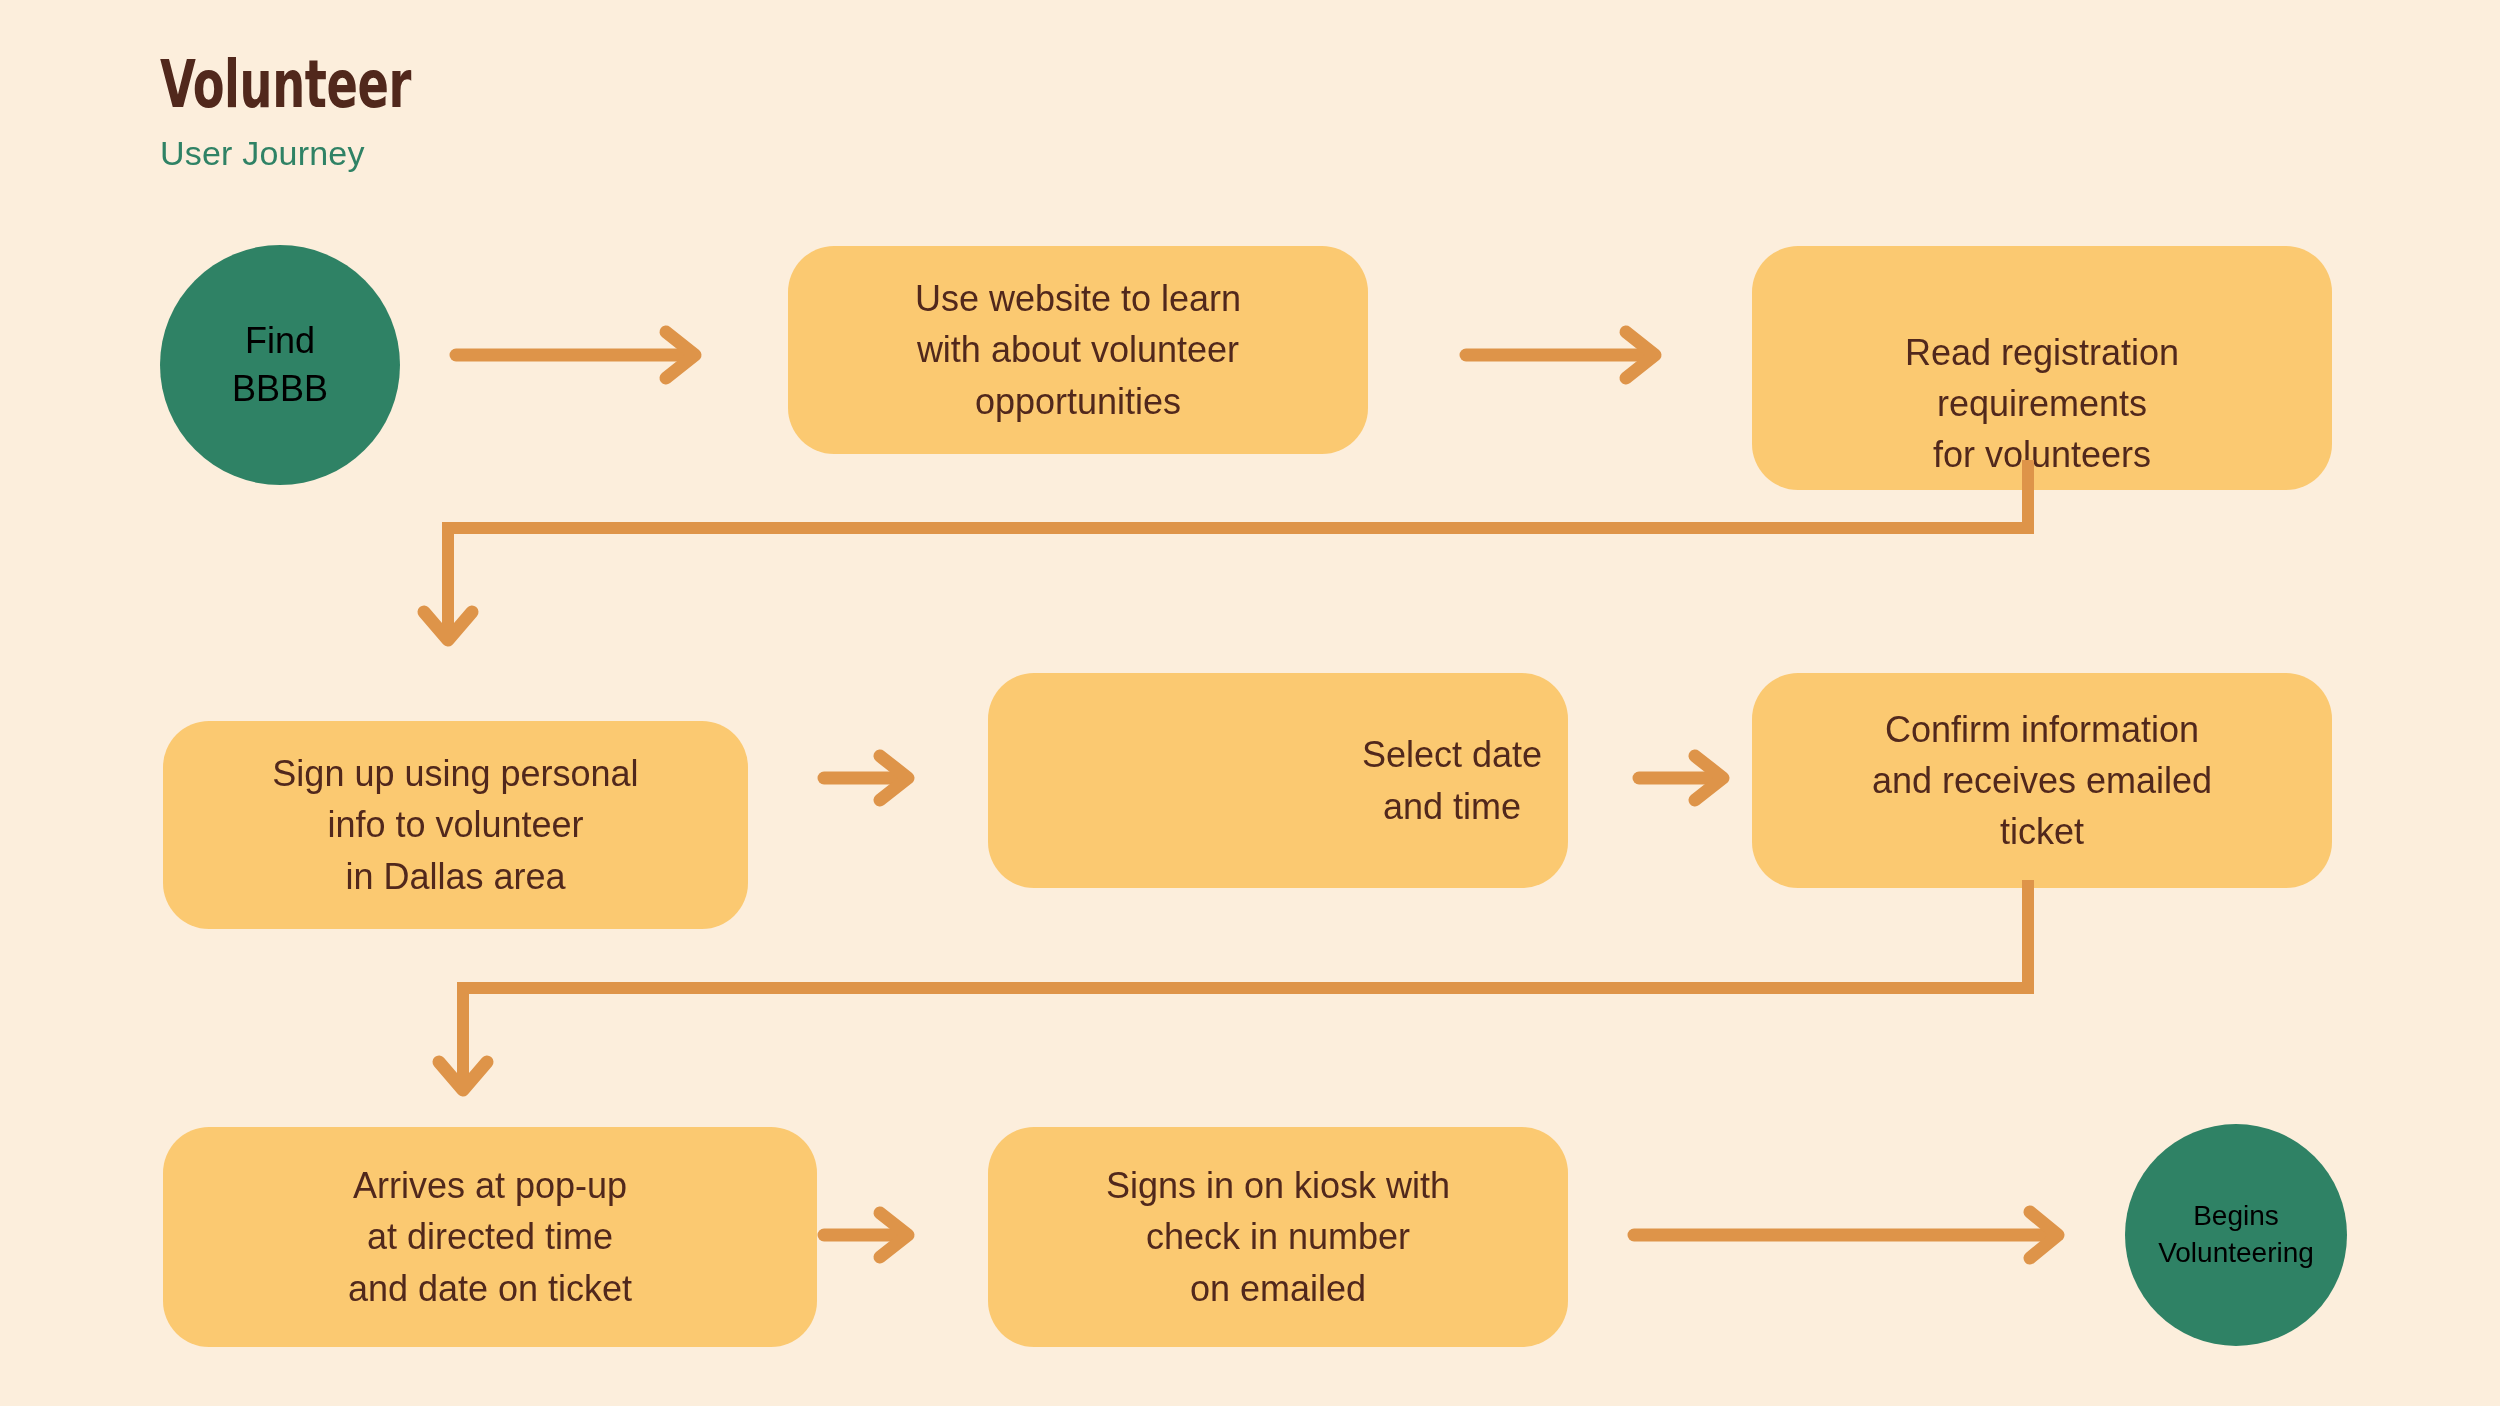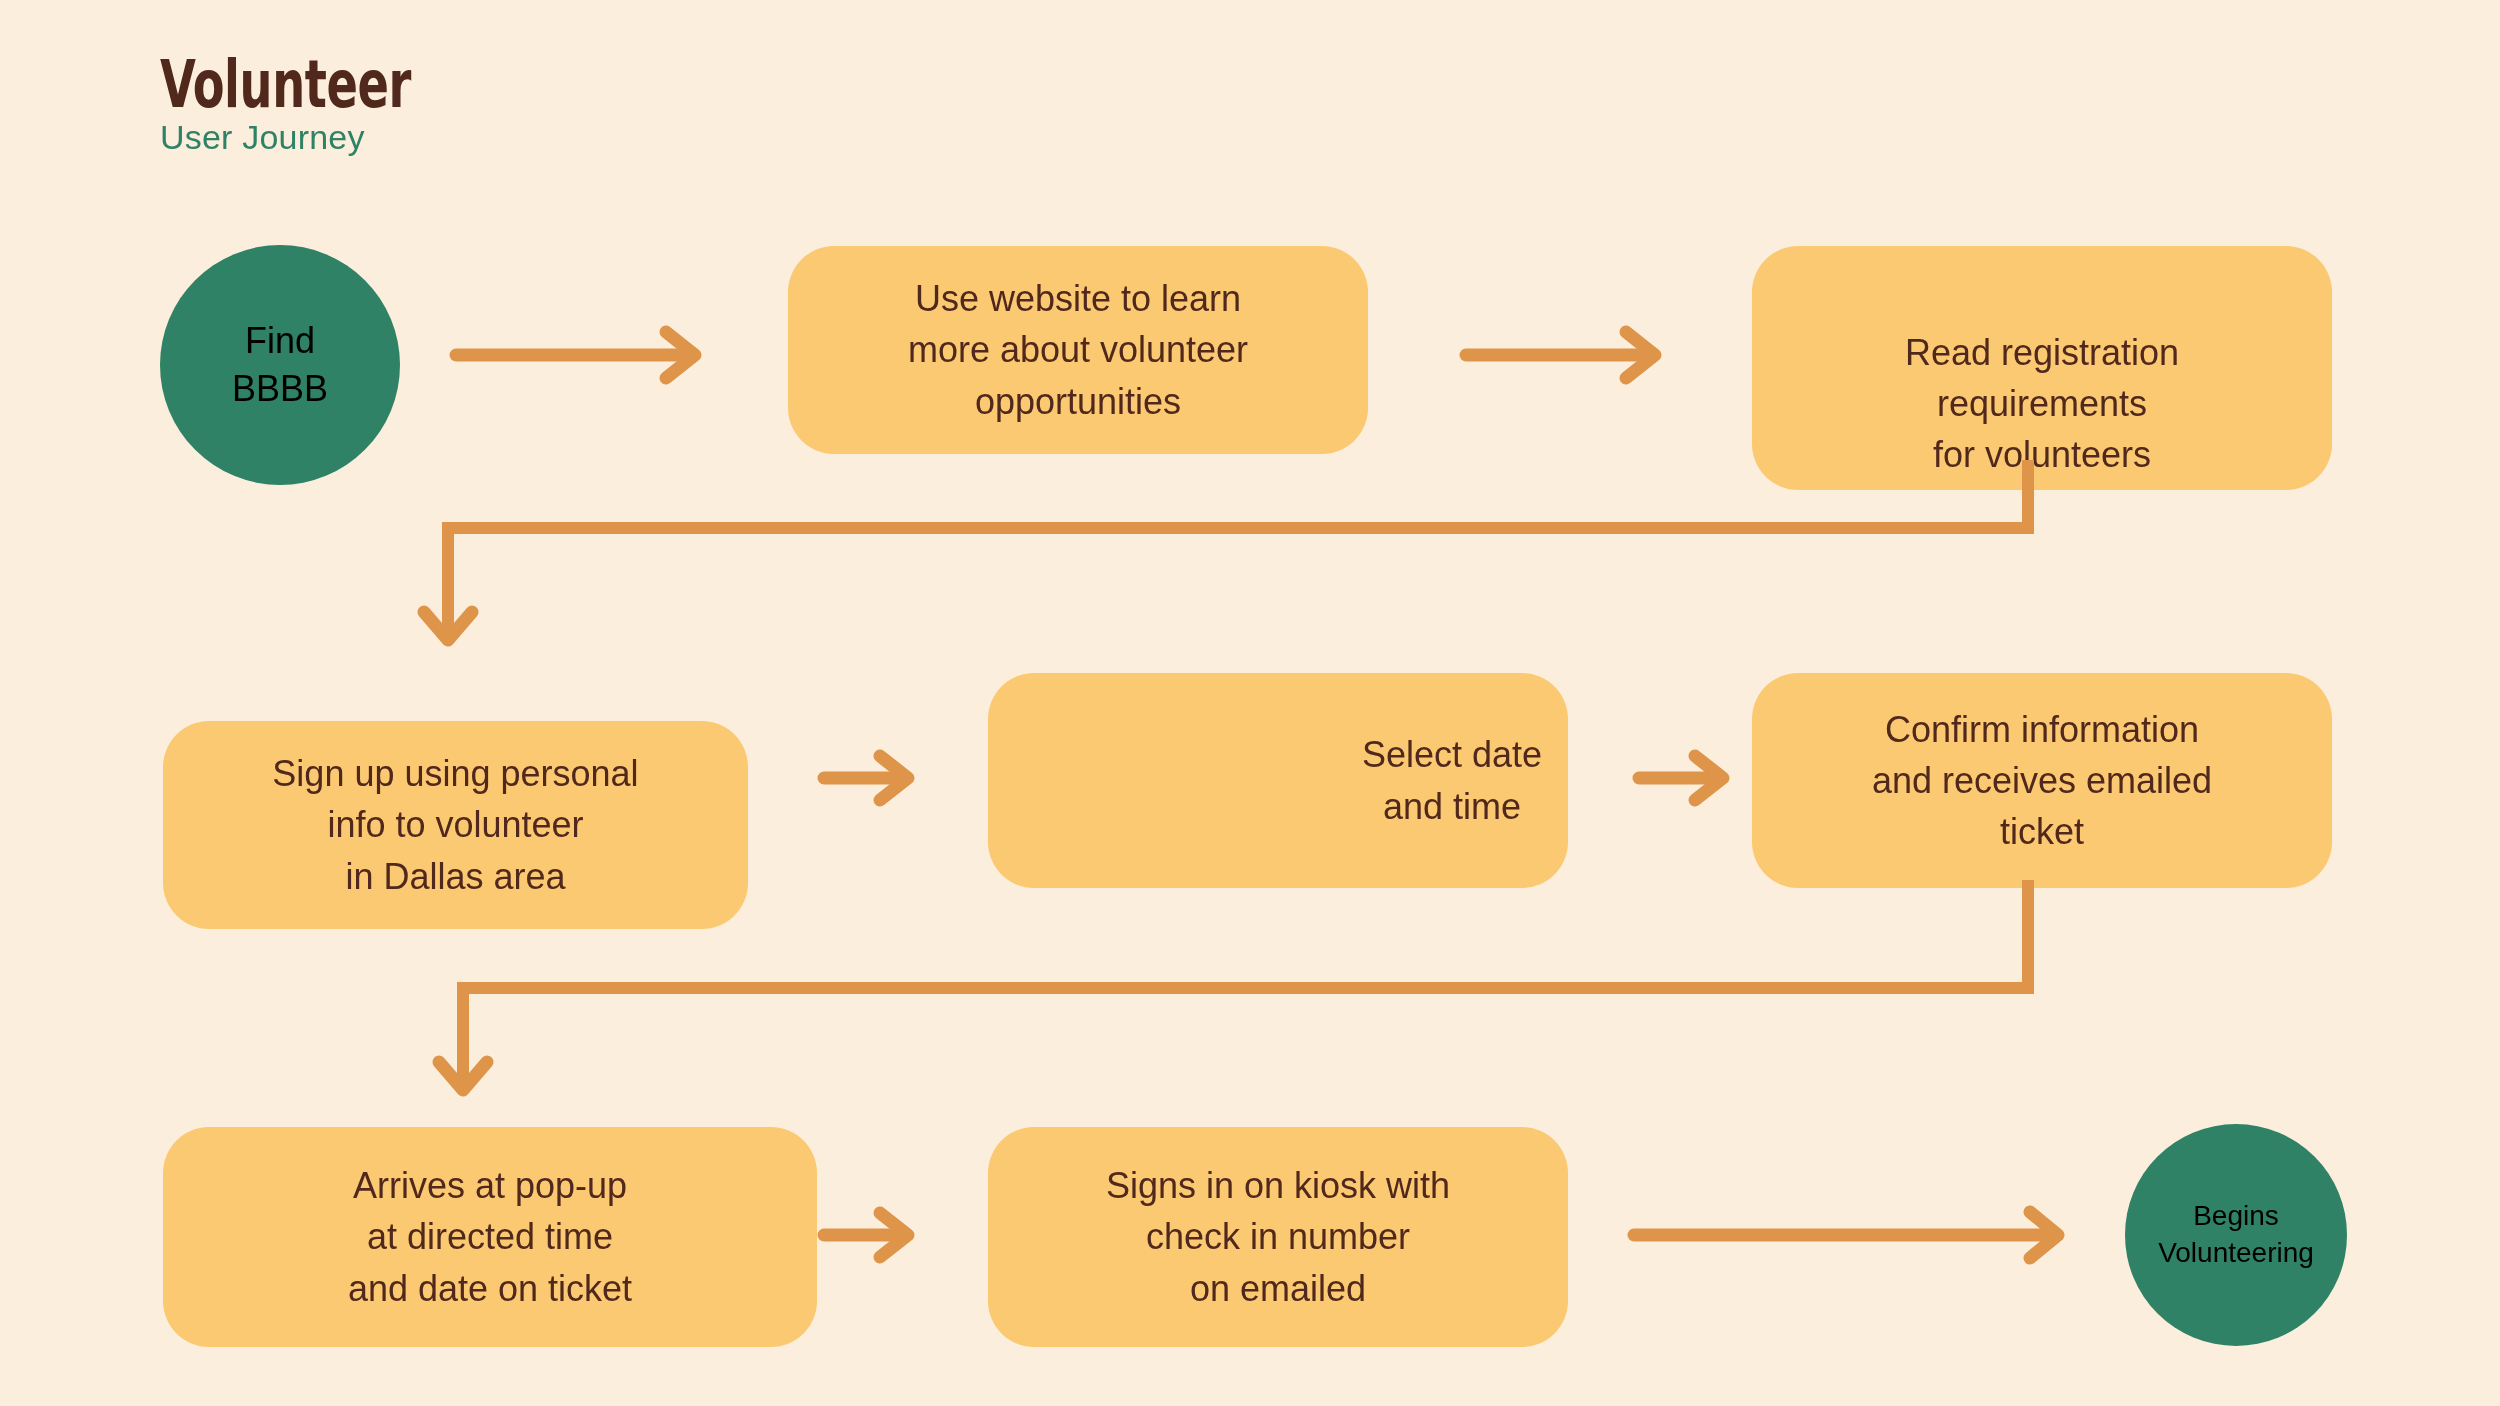--- a/index.html
+++ b/index.html
@@ -30,20 +30,21 @@
     font-weight: 700;
     font-size: 66px;
     line-height: 1.0;
     letter-spacing: -0.5px;
     color: #51281C;
     transform: scaleX(0.78);
     transform-origin: left center;
     white-space: nowrap;
   }
   #subtitle {
+    margin-top: 16px;
     font-size: 34px;
     font-weight: 400;
     color: #2F8265;
     letter-spacing: 0.2px;
   }
 
   
   .node {
     position: absolute;
     box-sizing: border-box;
@@ -105,21 +106,21 @@
   <span class="arrow" style="left:452px; top:325px;">
     <svg width="265" height="60" viewBox="0 0 265 60">
       <path d="M4 30 H 240" stroke="#DE9449" stroke-width="13" stroke-linecap="round" fill="none"></path>
       <path d="M214 7 L 243 30 L 214 53" stroke="#DE9449" stroke-width="13" stroke-linecap="round" stroke-linejoin="round" fill="none"></path>
     </svg>
   </span>
 
   <div class="node box" style="left:788px; top:246px; width:580px; height:208px;">
     <div>
       <span class="node-text">Use website to learn</span>
-      <span class="node-text">more about volunteer</span>
+      <span class="node-text">with about volunteer</span>
       <span class="node-text">opportunities</span>
     </div>
   </div>
 
   <span class="arrow" style="left:1462px; top:325px;">
     <svg width="215" height="60" viewBox="0 0 215 60">
       <path d="M4 30 H 190" stroke="#DE9449" stroke-width="13" stroke-linecap="round" fill="none"></path>
       <path d="M164 7 L 193 30 L 164 53" stroke="#DE9449" stroke-width="13" stroke-linecap="round" stroke-linejoin="round" fill="none"></path>
     </svg>
   </span>

